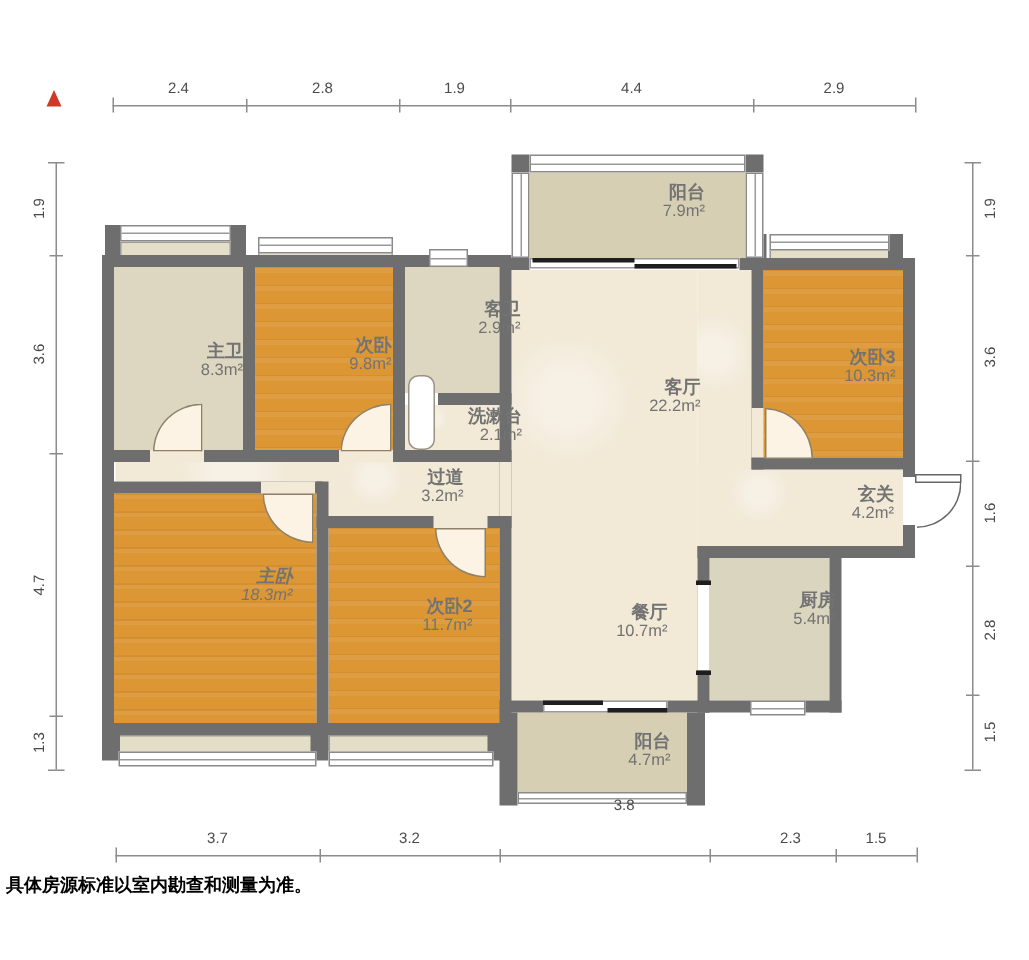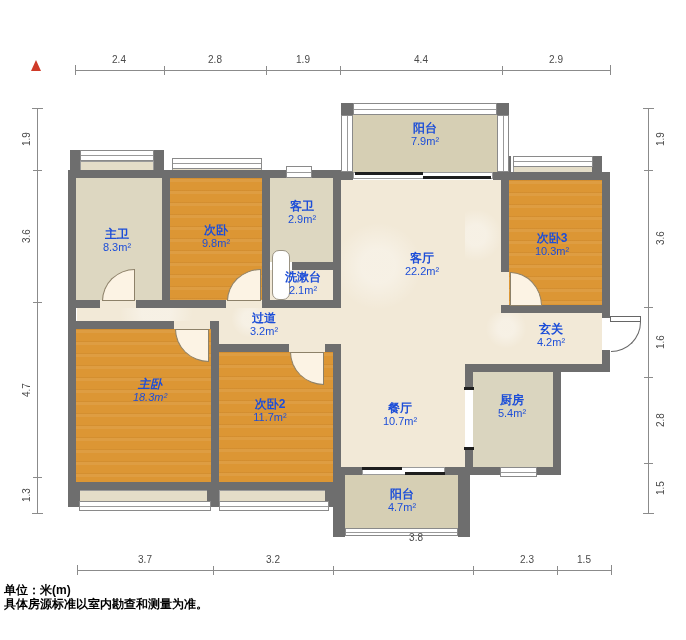--- a/index.html
+++ b/index.html
@@ -16,21 +16,21 @@
   .f-kitch{position:absolute;background:#dad5bf;}
   .sill{position:absolute;background:#e4ddc8;border:1px solid #9a9a9a;box-sizing:border-box;}
   .win{position:absolute;background:#fff;border:1px solid #8a8a8a;box-sizing:border-box;}
   .win:after{content:"";position:absolute;left:0;right:0;top:45%;border-top:1px solid #9a9a9a;}
   .winv{position:absolute;background:#fff;border:1px solid #8a8a8a;box-sizing:border-box;}
   .winv:after{content:"";position:absolute;top:0;bottom:0;left:45%;border-left:1px solid #9a9a9a;}
   .open-hall{position:absolute;background:#f2e9d7;}
   .open-white{position:absolute;background:#fff;}
   .door{position:absolute;background:#fcf3e4;border:1px solid #8d8169;box-sizing:border-box;}
   .bar{position:absolute;background:#1e1e1e;}
-  .rlabel{position:absolute;width:90px;text-align:center;color:#1d4ed8;}
+  .rlabel{position:absolute;width:90px;text-align:right;color:#737373;}
   .rname{font-size:12px;font-weight:bold;line-height:13px;}
   .rarea{font-size:11px;line-height:13px;}
   .dimline{position:absolute;background:#8b8b8b;}
   .tick{position:absolute;background:#8b8b8b;}
   .dimlab{position:absolute;font-size:10px;color:#4a4a4a;width:40px;text-align:center;}
   .dimlabv{position:absolute;font-size:10px;color:#4a4a4a;height:40px;width:14px;
            writing-mode:vertical-rl;transform:rotate(180deg);text-align:center;line-height:14px;}
   .north{position:absolute;width:0;height:0;border-left:5px solid transparent;
          border-right:5px solid transparent;border-bottom:11px solid #cf3a28;}
   .footer{position:absolute;left:4px;top:583px;color:#000;font-size:12px;font-weight:bold;line-height:14px;white-space:nowrap;}
@@ -237,15 +237,14 @@
 <i class="tick" style="left:643px;top:513px;width:11px;height:1px;"></i>
 <span class="dimlabv" style="left:654px;top:119px;">1.9</span>
 <span class="dimlabv" style="left:654px;top:218px;">3.6</span>
 <span class="dimlabv" style="left:654px;top:322px;">1.6</span>
 <span class="dimlabv" style="left:654px;top:400px;">2.8</span>
 <span class="dimlabv" style="left:654px;top:468px;">1.5</span>
 
 <i class="north" style="left:31px;top:60px;"></i>
 
 <div class="footer">
-  <div>单位：米(m)</div>
   <div>具体房源标准以室内勘查和测量为准。</div>
 </div>
 
 </body></html>

